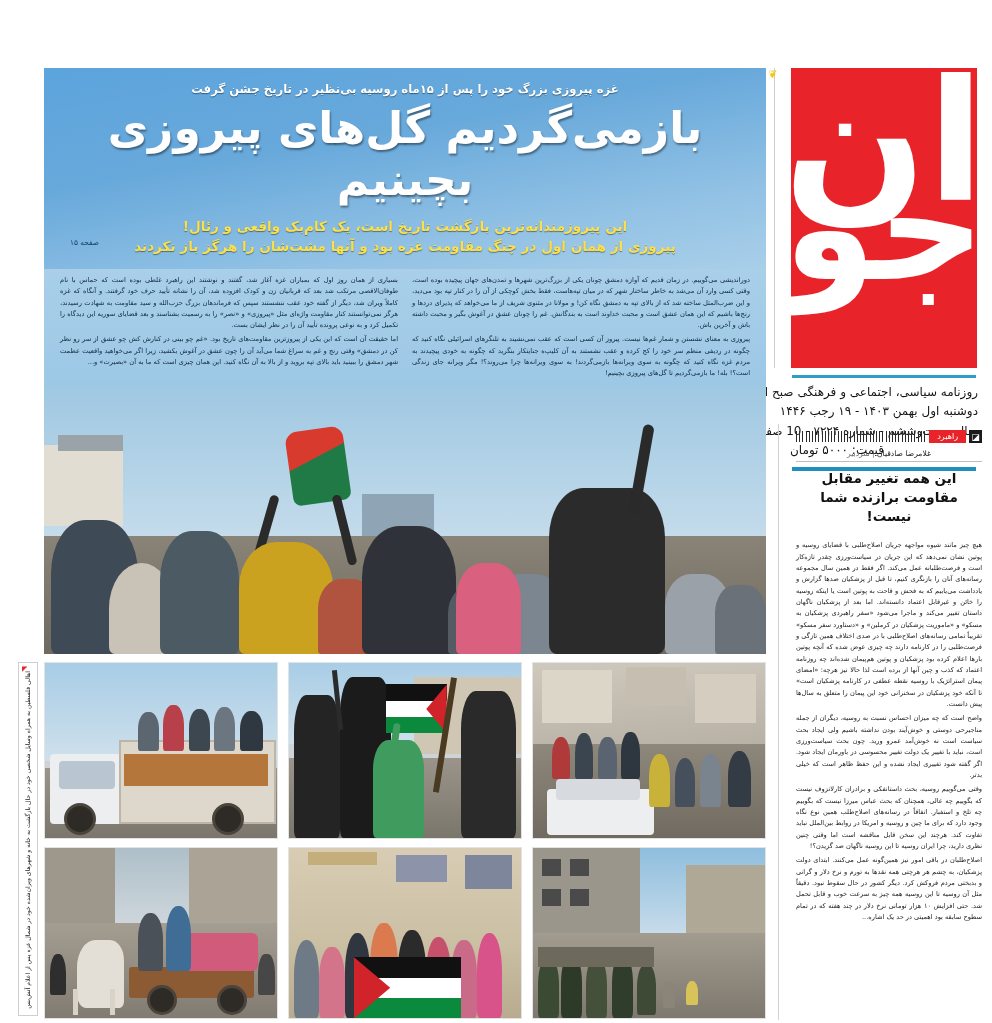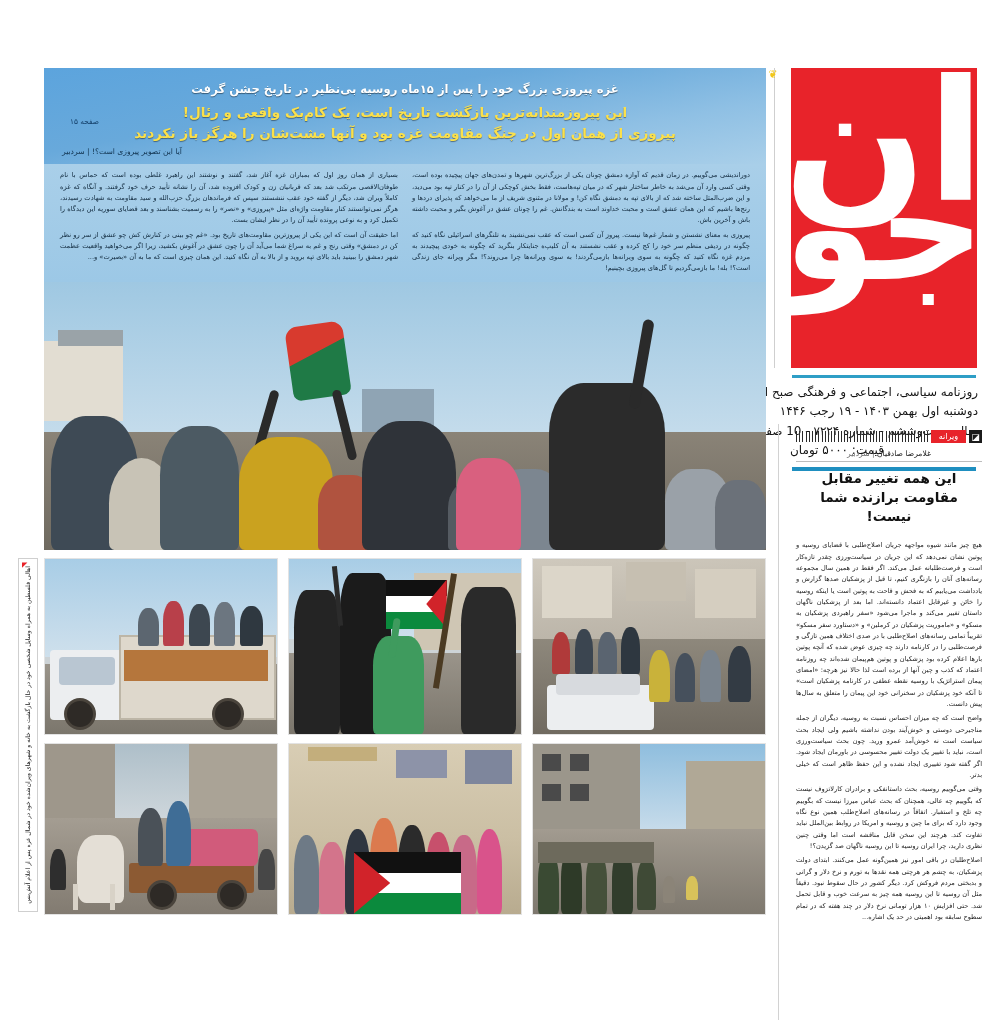--- a/index.html
+++ b/index.html
@@ -97,21 +97,21 @@
     line-height:1.18;direction:rtl;
     text-shadow:1px 2px 2px rgba(0,0,0,.42);
     margin:2px 0 10px 0;letter-spacing:-1px;
   }
   .subhead{direction:rtl;text-align:center;margin-bottom:4px;position:relative;}
   .subhead .l{
     font-size:13.6px;font-weight:bold;color:#fbe04a;line-height:1.52;
     text-shadow:0 1px 1px rgba(0,0,0,.42);white-space:nowrap;
   }
   .pageref{
-    position:absolute;left:10px;bottom:17px;font-size:7.4px;color:#14406a;direction:rtl;
+    position:absolute;left:10px;bottom:10px;font-size:7.4px;color:#14406a;direction:rtl;
   }
   .byline{
     text-align:left;font-size:7.6px;color:#11334f;direction:rtl;
     margin-top:4px;padding-left:2px;
   }
 
   
   .artwrap{
     display:flex;flex-direction:row-reverse;gap:14px;direction:rtl;
     padding:6px 16px 4px 16px;box-sizing:border-box;
@@ -209,21 +209,21 @@
       <div>دوشنبه اول بهمن ۱۴۰۳ - ۱۹ رجب ۱۴۴۶</div>
       <div>سال بیست‌وششم - شماره ۷۲۲۴ - 10 صفحه</div>
       <div>قیمت: ۵۰۰۰ تومان</div>
     </div>
     <div class="mast-rule2"></div>
   </div>
 
   <div class="editorial">
     <div class="ed-badgerow">
       <div class="ed-square">◪</div>
-      <div class="ed-badge">ویرانه</div>
+      <div class="ed-badge">راهبرد</div>
       <div class="ed-hatch"></div>
     </div>
 
     <div class="ed-author">
       <span>غلامرضا صادقیان</span>
       <span class="muted">|</span>
       <span class="muted">سردبیر</span>
     </div>
     <div class="ed-divider"></div>
 
@@ -236,26 +236,26 @@
       <p>اصلاح‌طلبان در باقی امور نیز همین‌گونه عمل می‌کنند. ابتدای دولت پزشکیان، به چشم هر هرچتی همه نقدها به تورم و نرخ دلار و گرانی و بدبختی مردم فروکش کرد. دیگر کشور در حال سقوط نبود. دقیقاً مثل آن روسیه تا این روسیه همه چیز به سرعت خوب و قابل تحمل شد. حتی افزایش ۱۰ هزار تومانی نرخ دلار در چند هفته که در تمام سطوح سابقه بود اهمیتی در حد یک اشاره...</p>
     </div>
   </div>
 
   <div class="vdiv"></div>
 
   <div class="main">
 
     <div class="hero">
       <div class="kicker">غزه پیروزی بزرگ خود را پس از ۱۵ماه روسیه بی‌نظیر در تاریخ جشن گرفت</div>
+      <div class="headline">بازمی‌گردیم گل‌های پیروزی بچینیم</div>
       <div class="subhead">
         <div class="l">این پیروزمندانه‌ترین بازگشت تاریخ است، یک کام‌بک واقعی و رئال!</div>
         <div class="l">پیروزی از همان اول در چنگ مقاومت غزه بود و آنها مشت‌شان را هرگز باز نکردند</div>
         <div class="pageref">صفحه ۱۵</div>
       </div>
-      <div class="byline">آیا این تصویر پیروزی است؟! | سردبیر</div>
     </div>
 
     <div class="artwrap">
       <div class="artcol">
         <p>بسیاری از همان روز اول که بمباران غزه آغاز شد، گفتند و نوشتند این راهبرد غلطی بوده است که حماس با نام طوفان‌الاقصی مرتکب شد بعد که قربانیان زن و کودک افزوده شد، آن را نشانه تأیید حرف خود گرفتند. و آنگاه که غزه کاملاً ویران شد، دیگر از گفته خود عقب ننشستند سپس که فرماندهان بزرگ حزب‌الله و سید مقاومت به شهادت رسیدند، هرگز نمی‌توانستند کنار مقاومت واژه‌ای مثل «پیروزی» و «نصر» را به رسمیت بشناسند و بعد قضایای سوریه این دیدگاه را تکمیل کرد و به نوعی پرونده تأیید آن را در نظر ایشان بست.</p>
         <p>اما حقیقت آن است که این یکی از پیروزترین مقاومت‌های تاریخ بود. «غم چو بینی در کنارش کش چو عشق از سر رو نظر کن در دمشق» وقتی رنج و غم به سراغ شما می‌آید آن را چون عشق در آغوش بکشید، زیرا اگر می‌خواهید واقعیت عظمت شهر دمشق را ببینید باید بالای تپه بروید و از بالا به آن نگاه کنید. این همان چیزی است که ما به آن «بصیرت» و...</p>
       </div>
       <div class="artcol">
         <p>دوراندیشی می‌گوییم. در زمان قدیم که آوازه دمشق چونان یکی از بزرگ‌ترین شهرها و تمدن‌های جهان پیچیده بوده است، وقتی کسی وارد آن می‌شد به خاطر ساختار شهر که در میان تپه‌هاست، فقط بخش کوچکی از آن را در کنار تپه بود می‌دید، و این ضرب‌المثل ساخته شد که از بالای تپه به دمشق نگاه کن! و مولانا در مثنوی شریف از ما می‌خواهد که پذیرای دردها و رنج‌ها باشیم که این همان عشق است و محبت خداوند است به بندگانش. غم را چونان عشق در آغوش بگیر و محبت داشته باش و آخرین باش.</p>
         <p>پیروزی به معنای نشستن و شمار غم‌ها نیست. پیروز آن کسی است که عقب نمی‌نشیند به تلنگرهای اسرائیلی نگاه کنید که چگونه در ردیفی منظم سر خود را کج کرده و عقب نشستند به آن کلیپ‌ه جنایتکار بنگرید که چگونه به خودی پیچیدند به مردم غزه نگاه کنید که چگونه به سوی ویرانه‌ها بازمی‌گردند! به سوی ویرانه‌ها چرا می‌روند؟! مگر ویرانه جای زندگی است؟! بله! ما بازمی‌گردیم تا گل‌های پیروزی بچینیم!</p>

